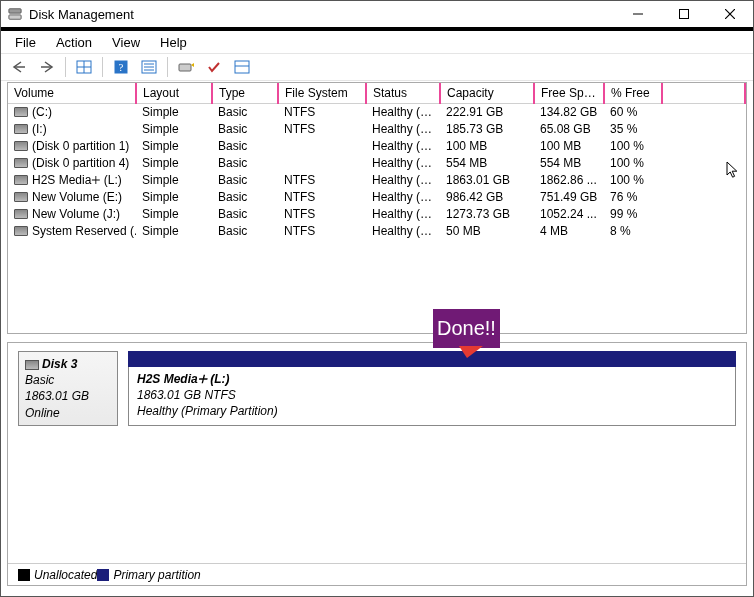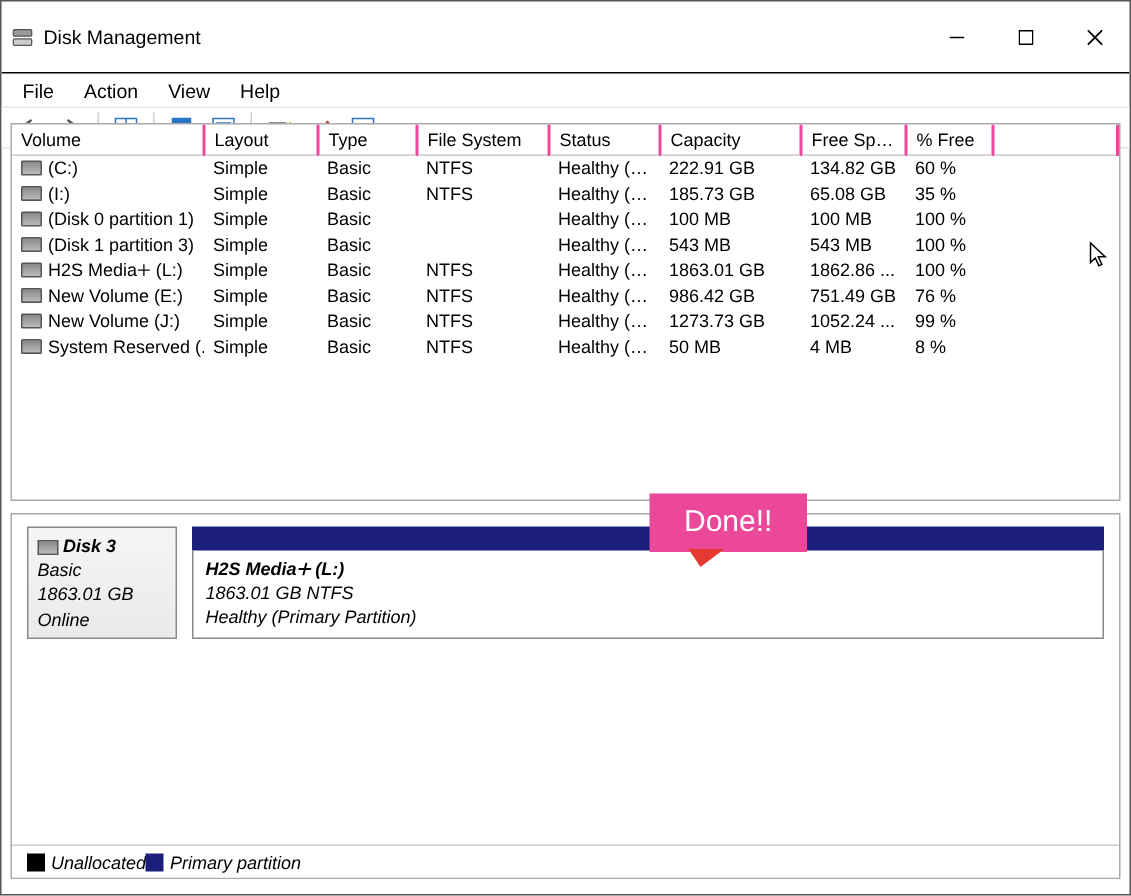--- a/index.html
+++ b/index.html
@@ -11,25 +11,25 @@
     color:#000;
     width:754px;
     height:597px;
     overflow:hidden;
     border:1px solid #555;
     position:relative;
   }
 
   
   .titlebar {
-    height:48px;
+    height:30px;
     display:flex;
     align-items:center;
     padding:0 0 0 6px;
-    border-bottom:1px solid #000000;
+    border-bottom:4px solid #000000;
     font-size:13px;
   }
   .titlebar .app-icon { width:16px;height:16px;margin-right:6px;display:flex;align-items:center;justify-content:center; }
   .titlebar .title { flex:1; }
   .win-controls { display:flex; height:100%; }
   .win-btn {
     width:46px; height:100%;
     display:flex;align-items:center;justify-content:center;
     font-family:inherit; font-size:14px; color:#111;
   }
@@ -182,25 +182,25 @@
     display:inline-block;
     margin-right:4px;
     vertical-align:middle;
   }
   .sw-unalloc { background:#000; }
   .sw-primary { background:#1b1e7a; }
 
   
   .callout {
     position:absolute;
-    left:432px; top:328px;
-    background:#ec4899;
+    left:432px; top:308px;
+    background:#701a75;
     color:#fff;
     font-size:20px;
-    padding:8px 23px;
+    padding:8px 4px;
     font-weight:400;
     z-index:50;
   }
   .callout::after {
     content:"";
     position:absolute;
     left:22px; bottom:-22px;
     border:12px solid transparent;
     border-top-color:#e53a32;
     transform:skewX(-18deg);
@@ -377,28 +377,28 @@
             <td></td>
             <td>Healthy (E...</td>
             <td>100 MB</td>
             <td>100 MB</td>
             <td>100 %</td>
             <td></td>
           </tr>
           <tr>
             <td class="volcell">
               <span class="vol-icon"></span>
-              <span>(Disk 1 partition 3)</span>
+              <span>(Disk 0 partition 4)</span>
             </td>
             <td>Simple</td>
             <td>Basic</td>
             <td></td>
             <td>Healthy (R...</td>
-            <td>543 MB</td>
-            <td>543 MB</td>
+            <td>554 MB</td>
+            <td>554 MB</td>
             <td>100 %</td>
             <td></td>
           </tr>
           <tr>
             <td class="volcell">
               <span class="vol-icon"></span>
               <span>H2S Media🞣 (L:)</span>
             </td>
             <td>Simple</td>
             <td>Basic</td>

